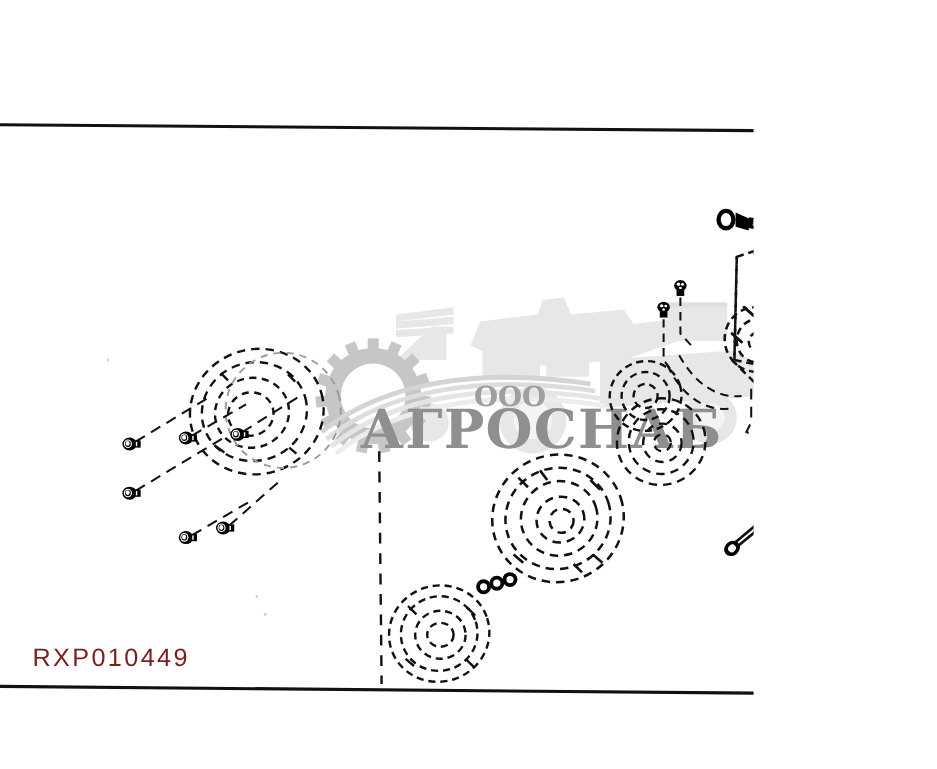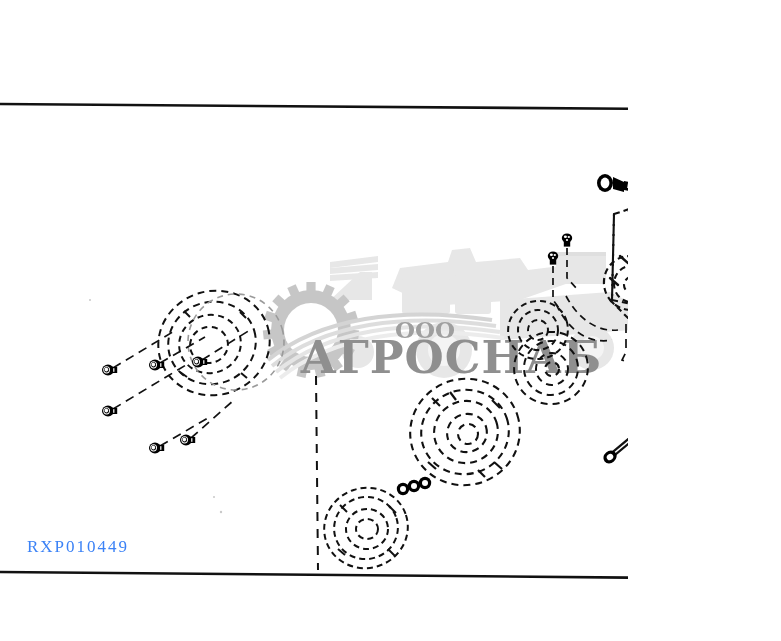--- a/index.html
+++ b/index.html
@@ -22,24 +22,24 @@
     position: absolute;
     left: 0;
     top: 0;
     width: 781px;
     height: 641px;
   }
   .drawing-code {
     position: absolute;
     left: 27px;
     top: 537px;
-    font-family: Liberation Serif, serif;
-    font-size: 17px;
+    font-family: Liberation Sans, sans-serif;
+    font-size: 21px;
     letter-spacing: 2.0px;
-    color: #3b82f6;
+    color: #7f1d1d;
     white-space: pre;
     user-select: none;
   }
   .wm-text {
     font-family: "DejaVu Serif", "Liberation Serif", serif;
     font-weight: bold;
   }
 </style>
 </head>
 <body>

